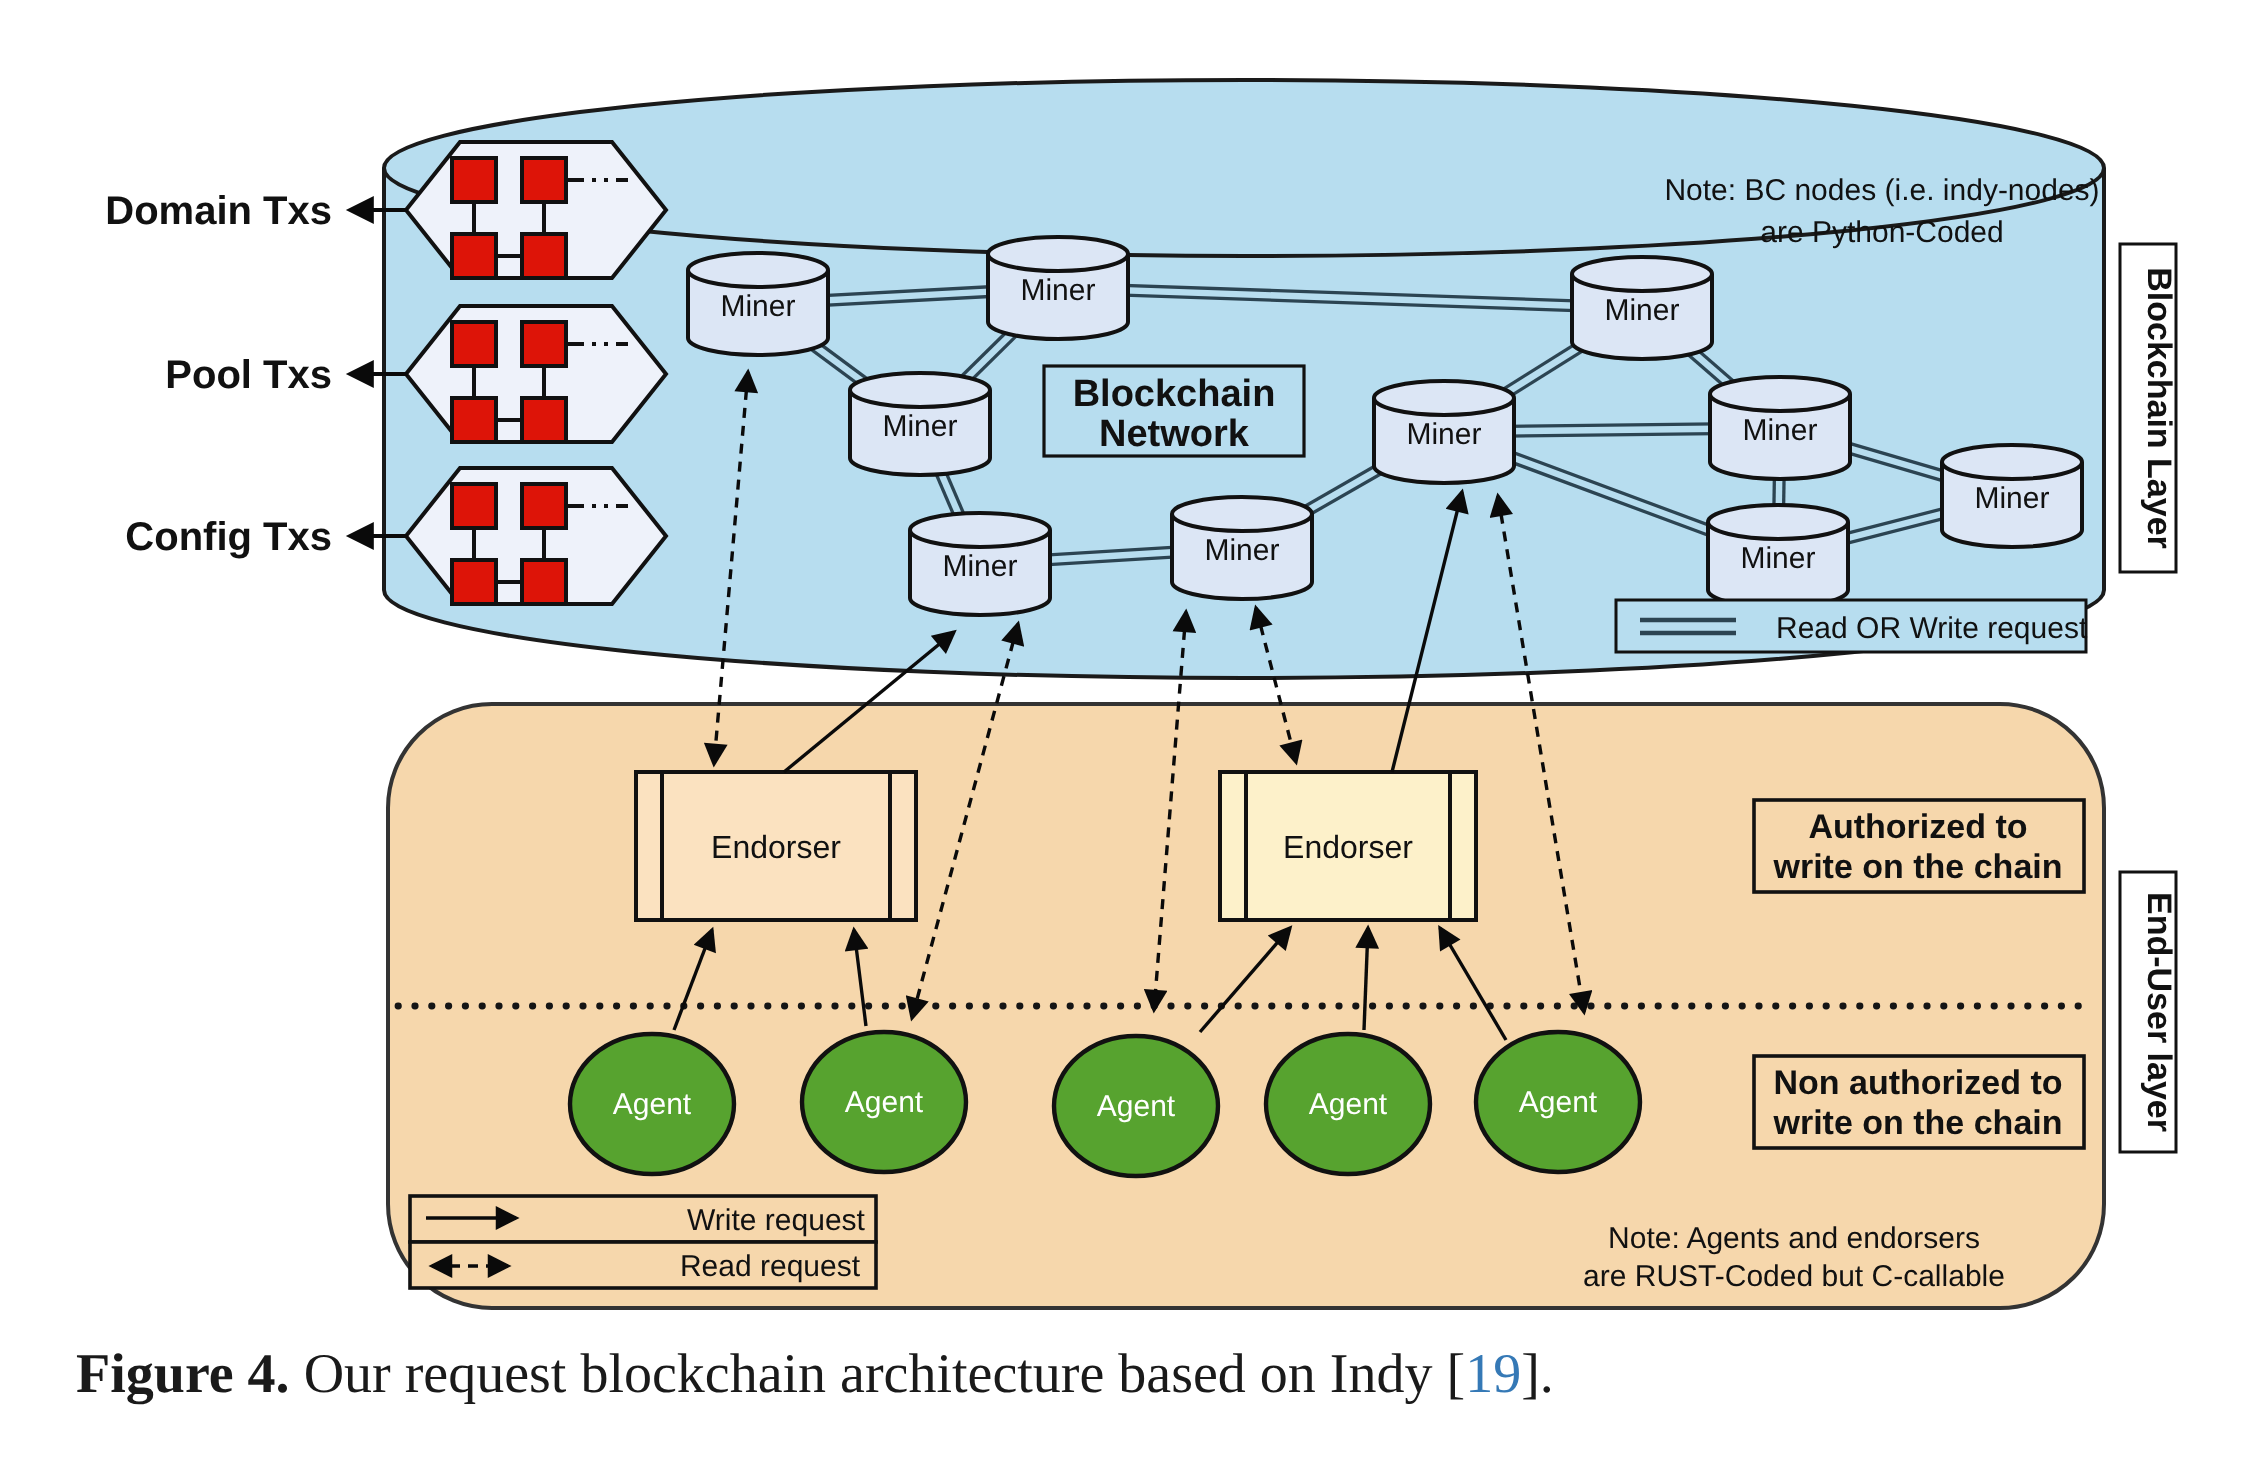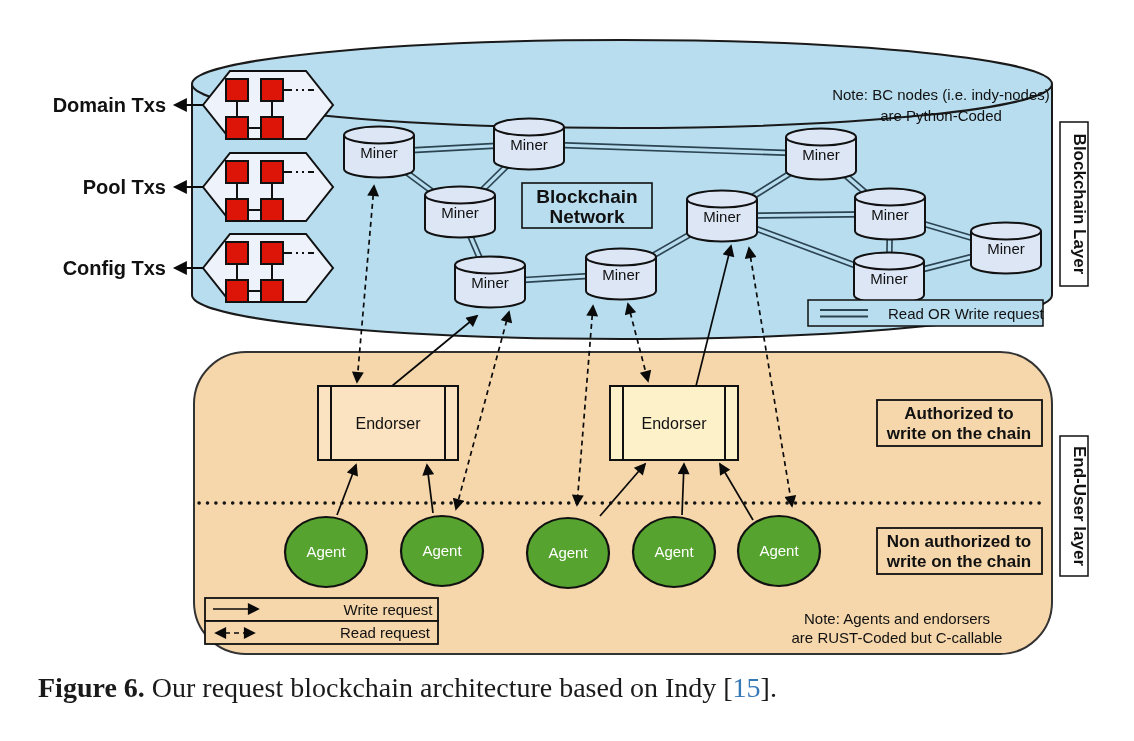--- a/index.html
+++ b/index.html
@@ -215,15 +215,15 @@
     <line class="warrow" x1="753" y1="520" x2="720" y2="464"></line>
 
     <line class="rarrow" x1="374" y1="186" x2="357" y2="382"></line>
     <line class="rarrow" x1="509" y1="312" x2="456" y2="509"></line>
     <line class="rarrow" x1="593" y1="306" x2="577" y2="505"></line>
     <line class="rarrow" x1="628" y1="304" x2="648" y2="381"></line>
     <line class="rarrow" x1="749" y1="248" x2="792" y2="506"></line>
   </g>
 </svg>
 
-<div id="caption"><span class="cap-bold">Figure 6.</span><span> Our request blockchain architecture based on Indy </span><span><span>[</span><span class="ref-num">15</span><span>].</span></span>
+<div id="caption"><span class="cap-bold">Figure 4.</span><span> Our request blockchain architecture based on Indy </span><span><span>[</span><span class="ref-num">19</span><span>].</span></span>
 </div>
 </div>
 
 </body></html>

